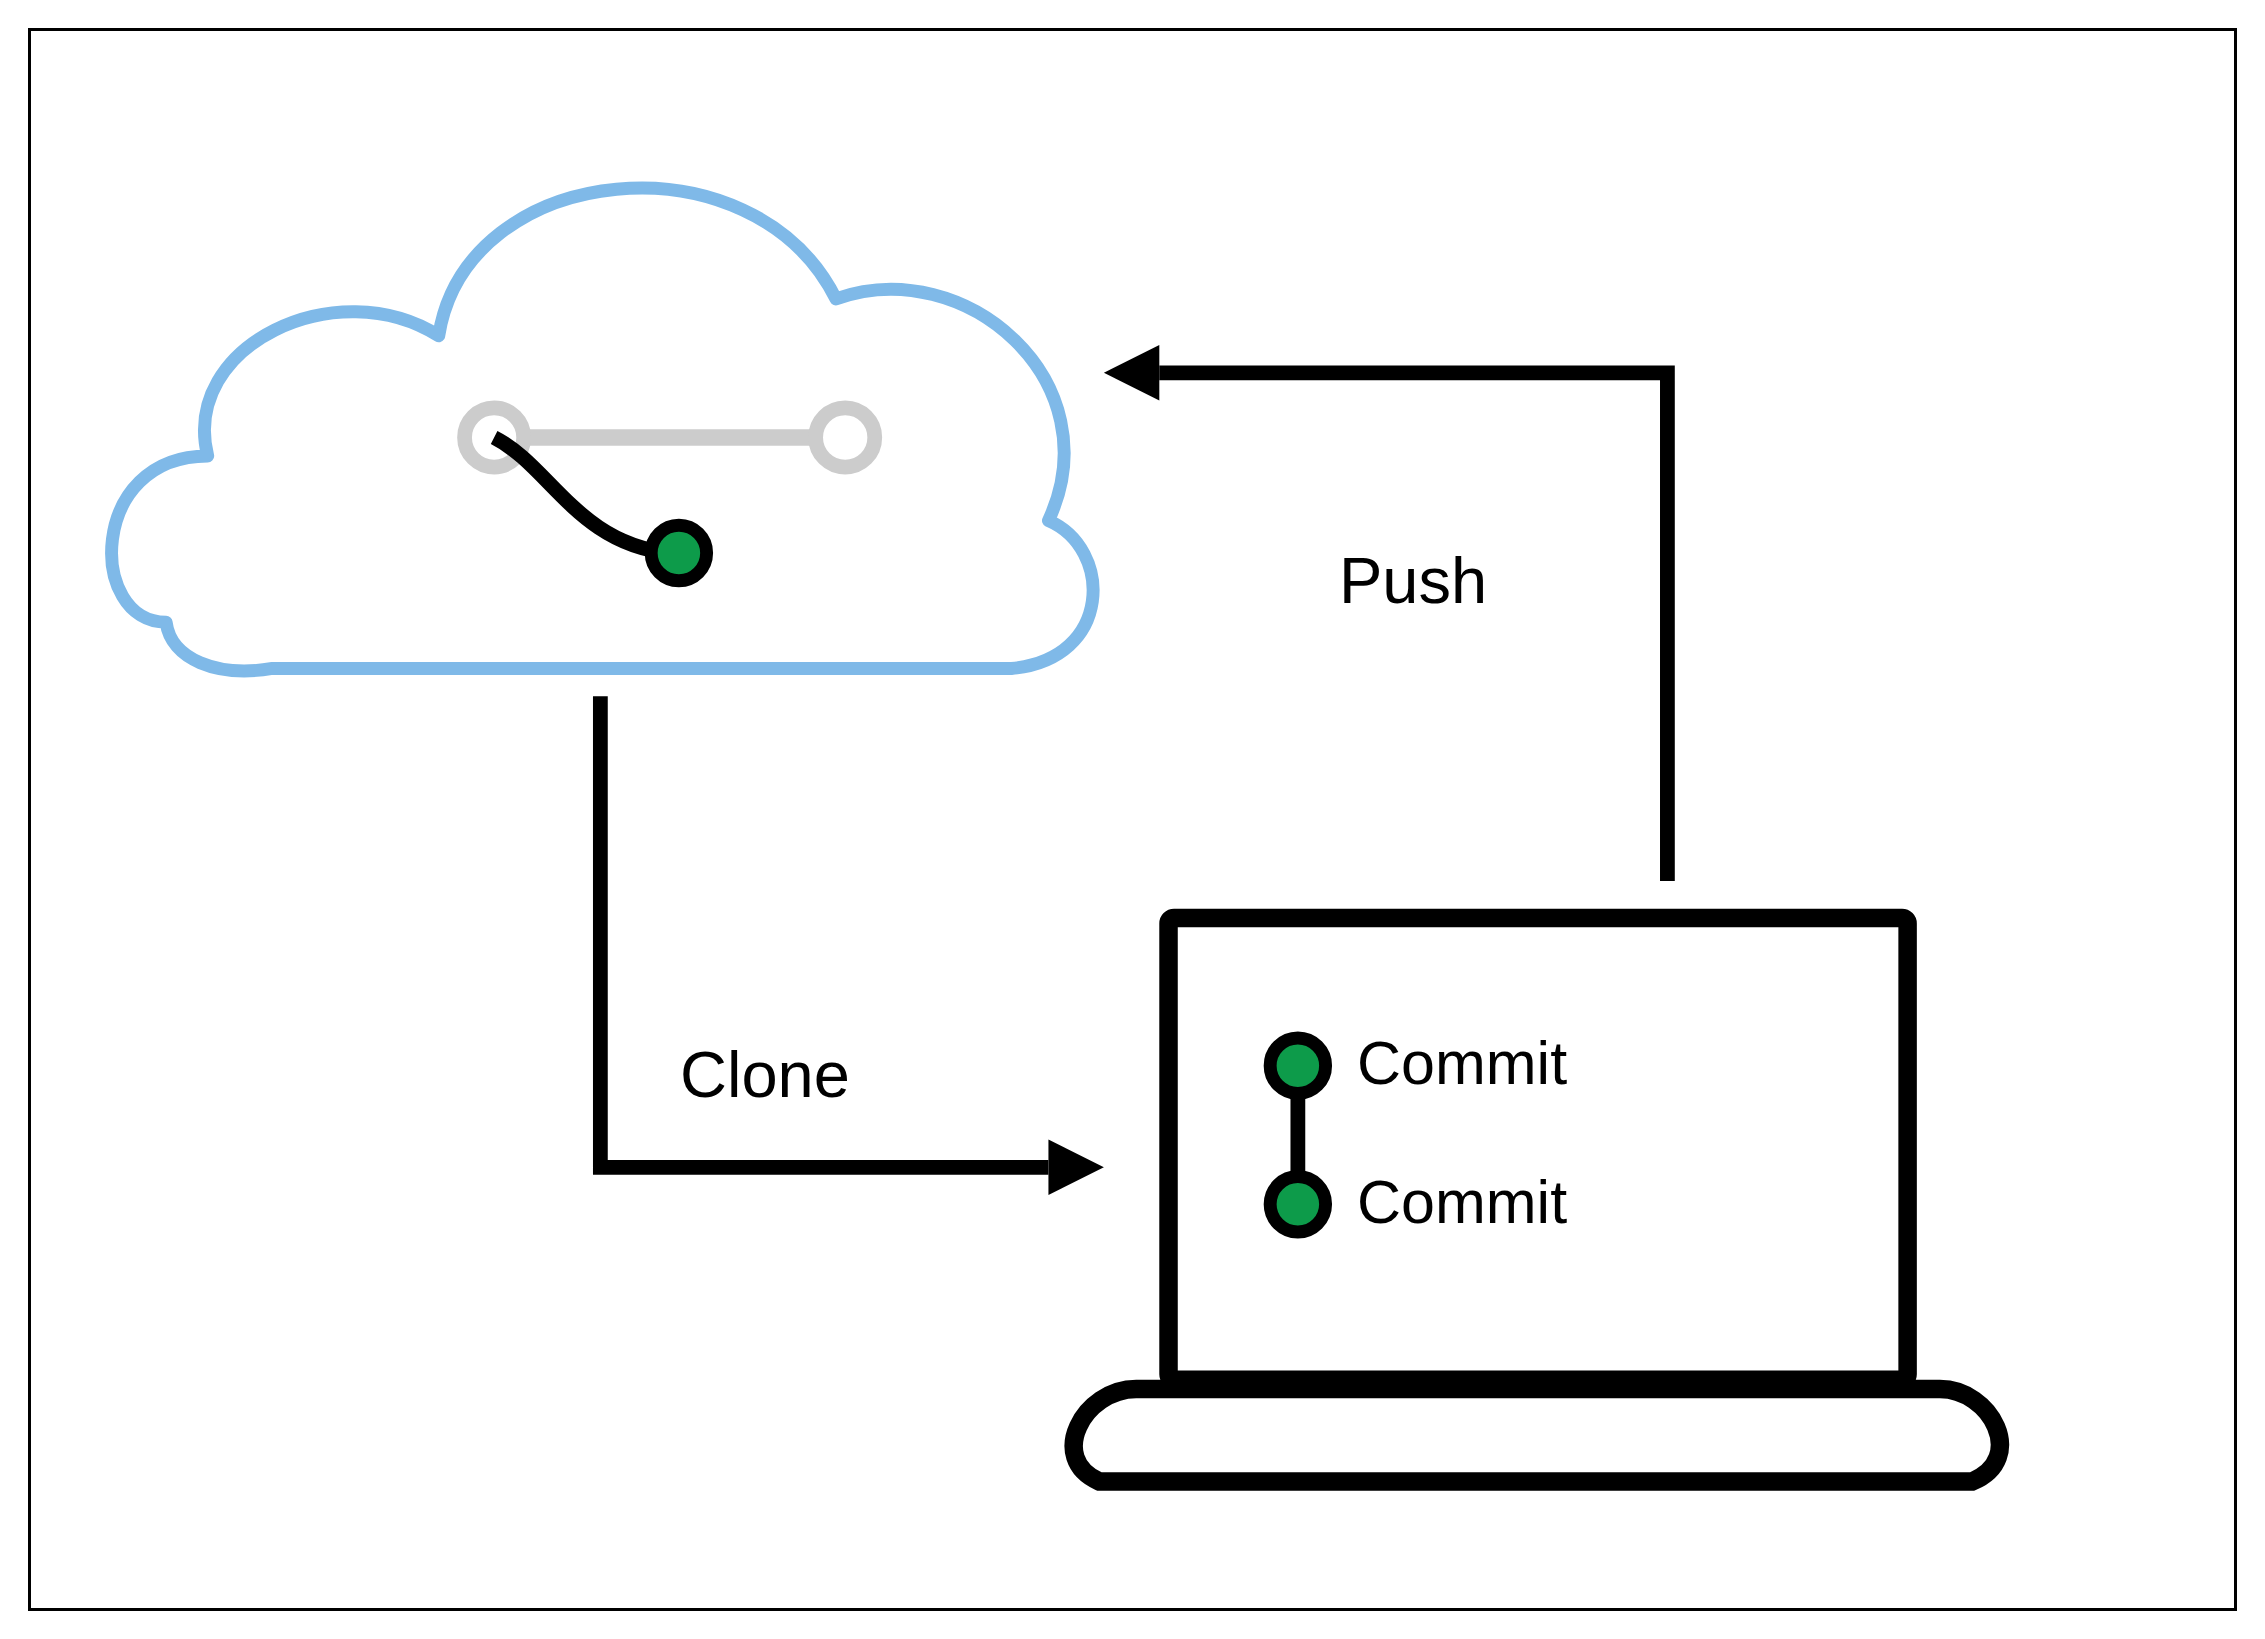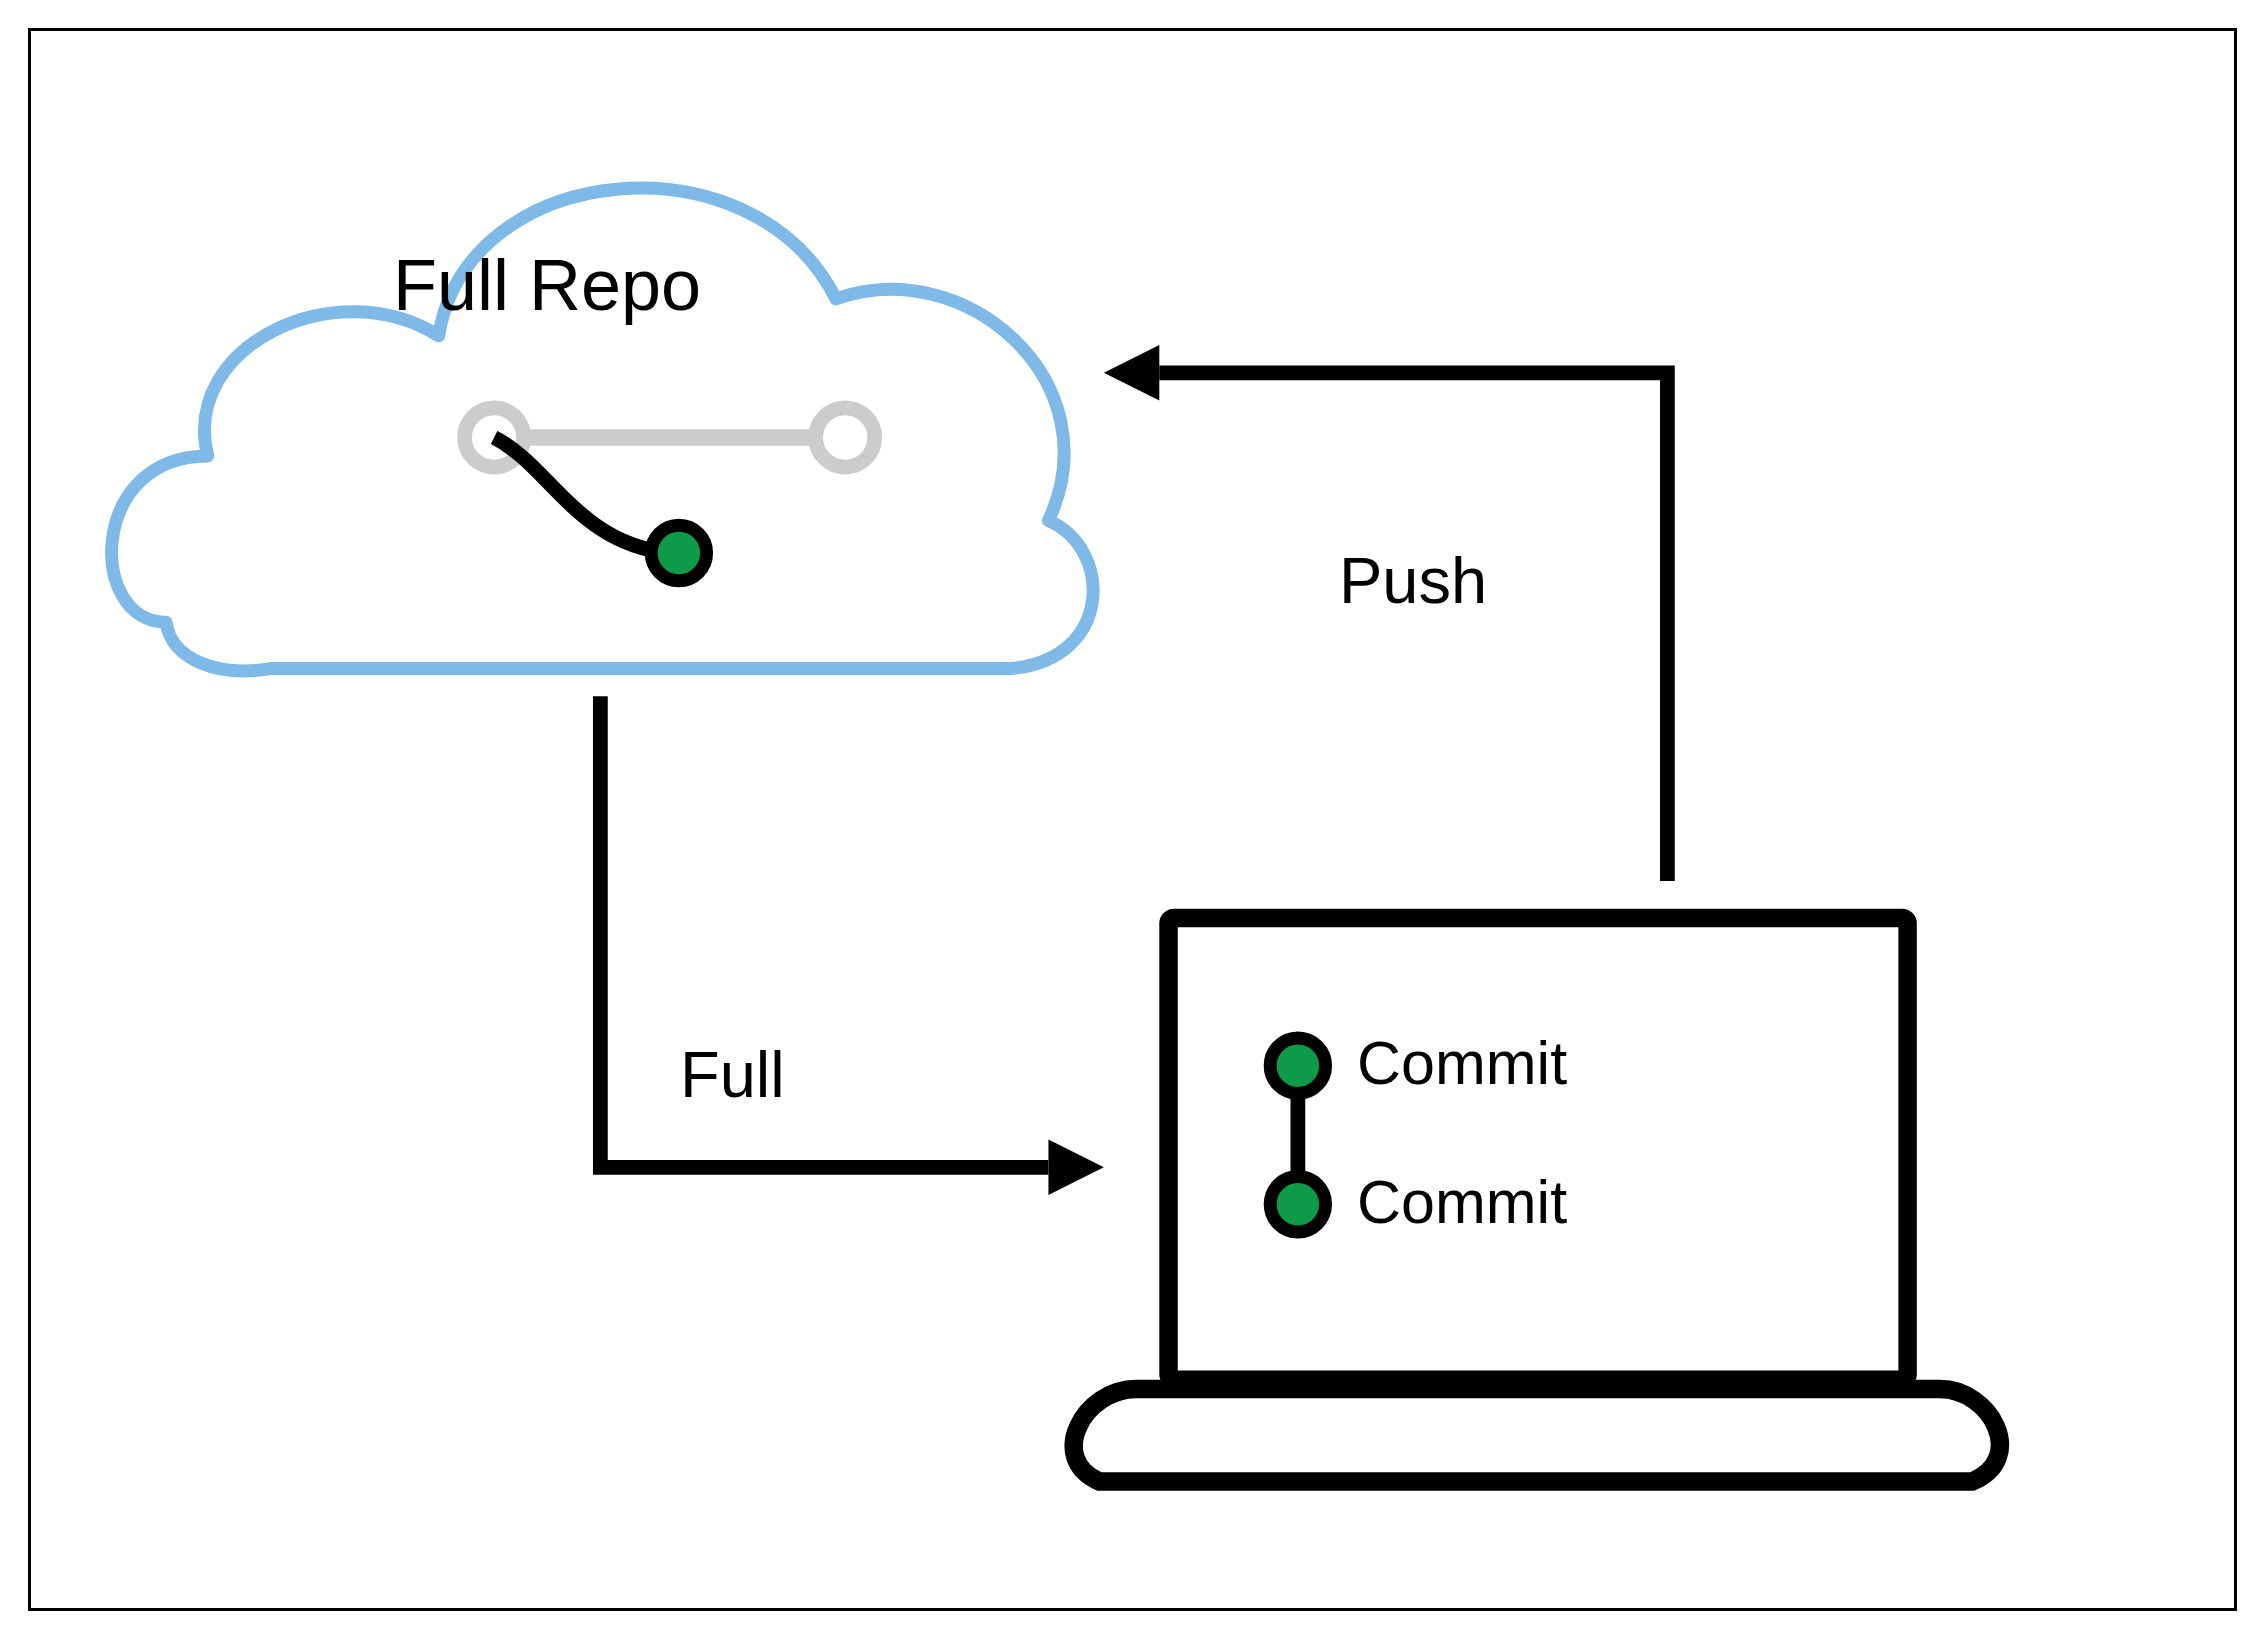--- a/index.html
+++ b/index.html
@@ -95,23 +95,22 @@
       </g>
 
       <g>
         <line x1="1370" y1="1120" x2="1370" y2="1270" stroke="#000" stroke-width="16"></line>
         <circle cx="1370" cy="1120" r="30" fill="#0d9b4a" stroke="#000" stroke-width="14"></circle>
         <circle cx="1370" cy="1270" r="30" fill="#0d9b4a" stroke="#000" stroke-width="14"></circle>
       </g>
 
     </svg>
 
-    <div class="label" style="left:362px; top:213px; font-size:72px;">Full Repo</div>
 
-    <div class="label" style="left:649px; top:1006px; font-size:65px;">Full</div>
+    <div class="label" style="left:649px; top:1006px; font-size:65px;">Clone</div>
 
     <div class="label" style="left:1308px; top:492px; font-size:65px;margin-top:20px;">Push</div>
 
     <div class="label" style="left:1326px; top:997px; font-size:61px;">Commit</div>
 
     <div class="label" style="left:1326px; top:1136px; font-size:61px;">Commit</div>
 
   </div>
 </div>
 

